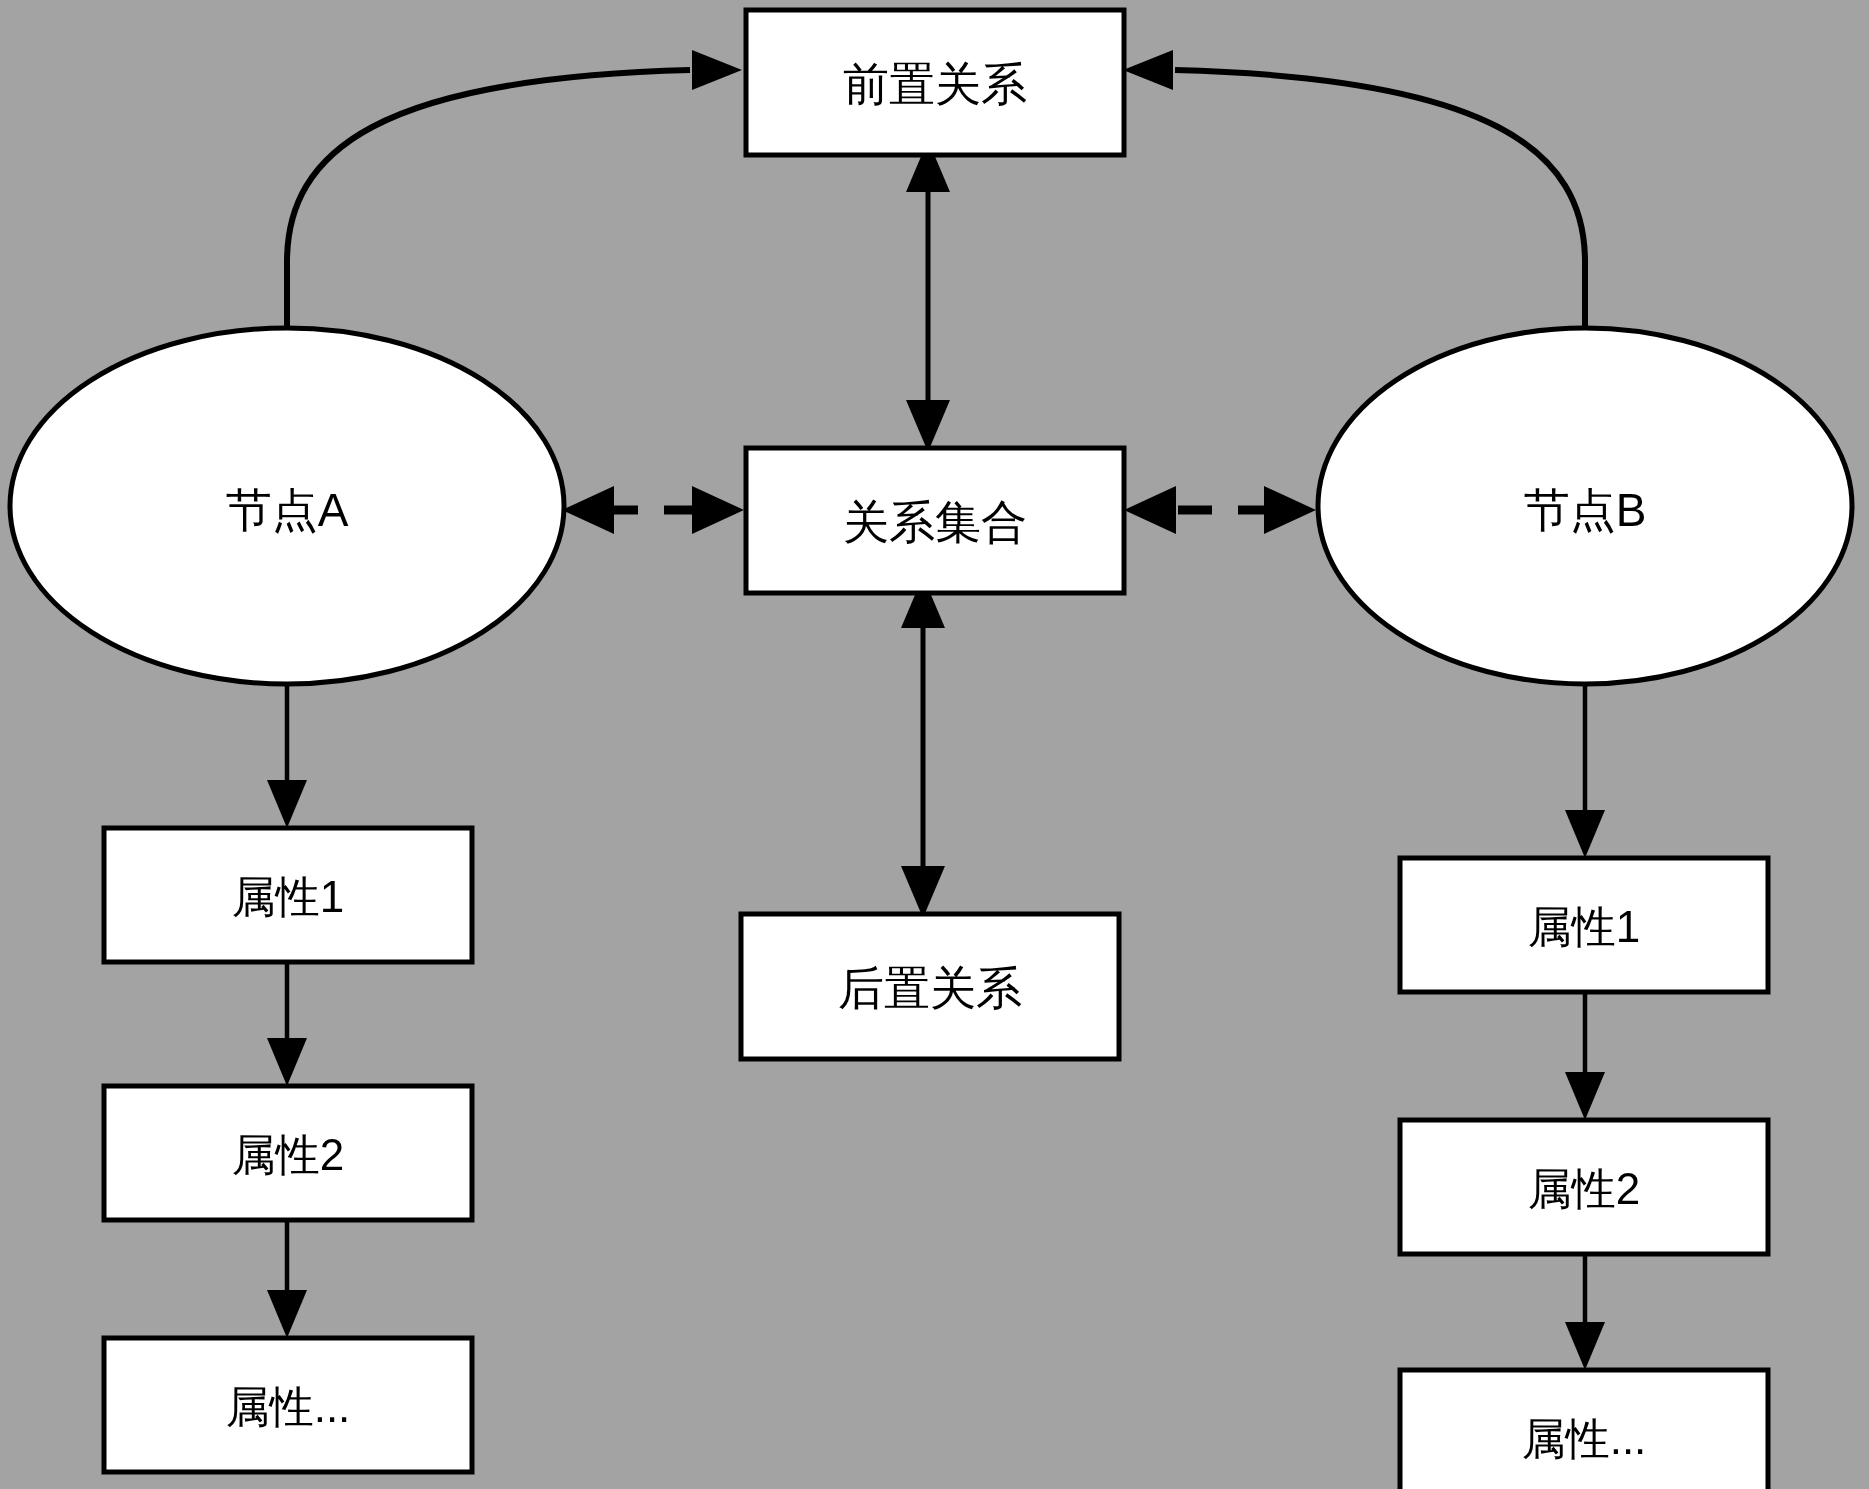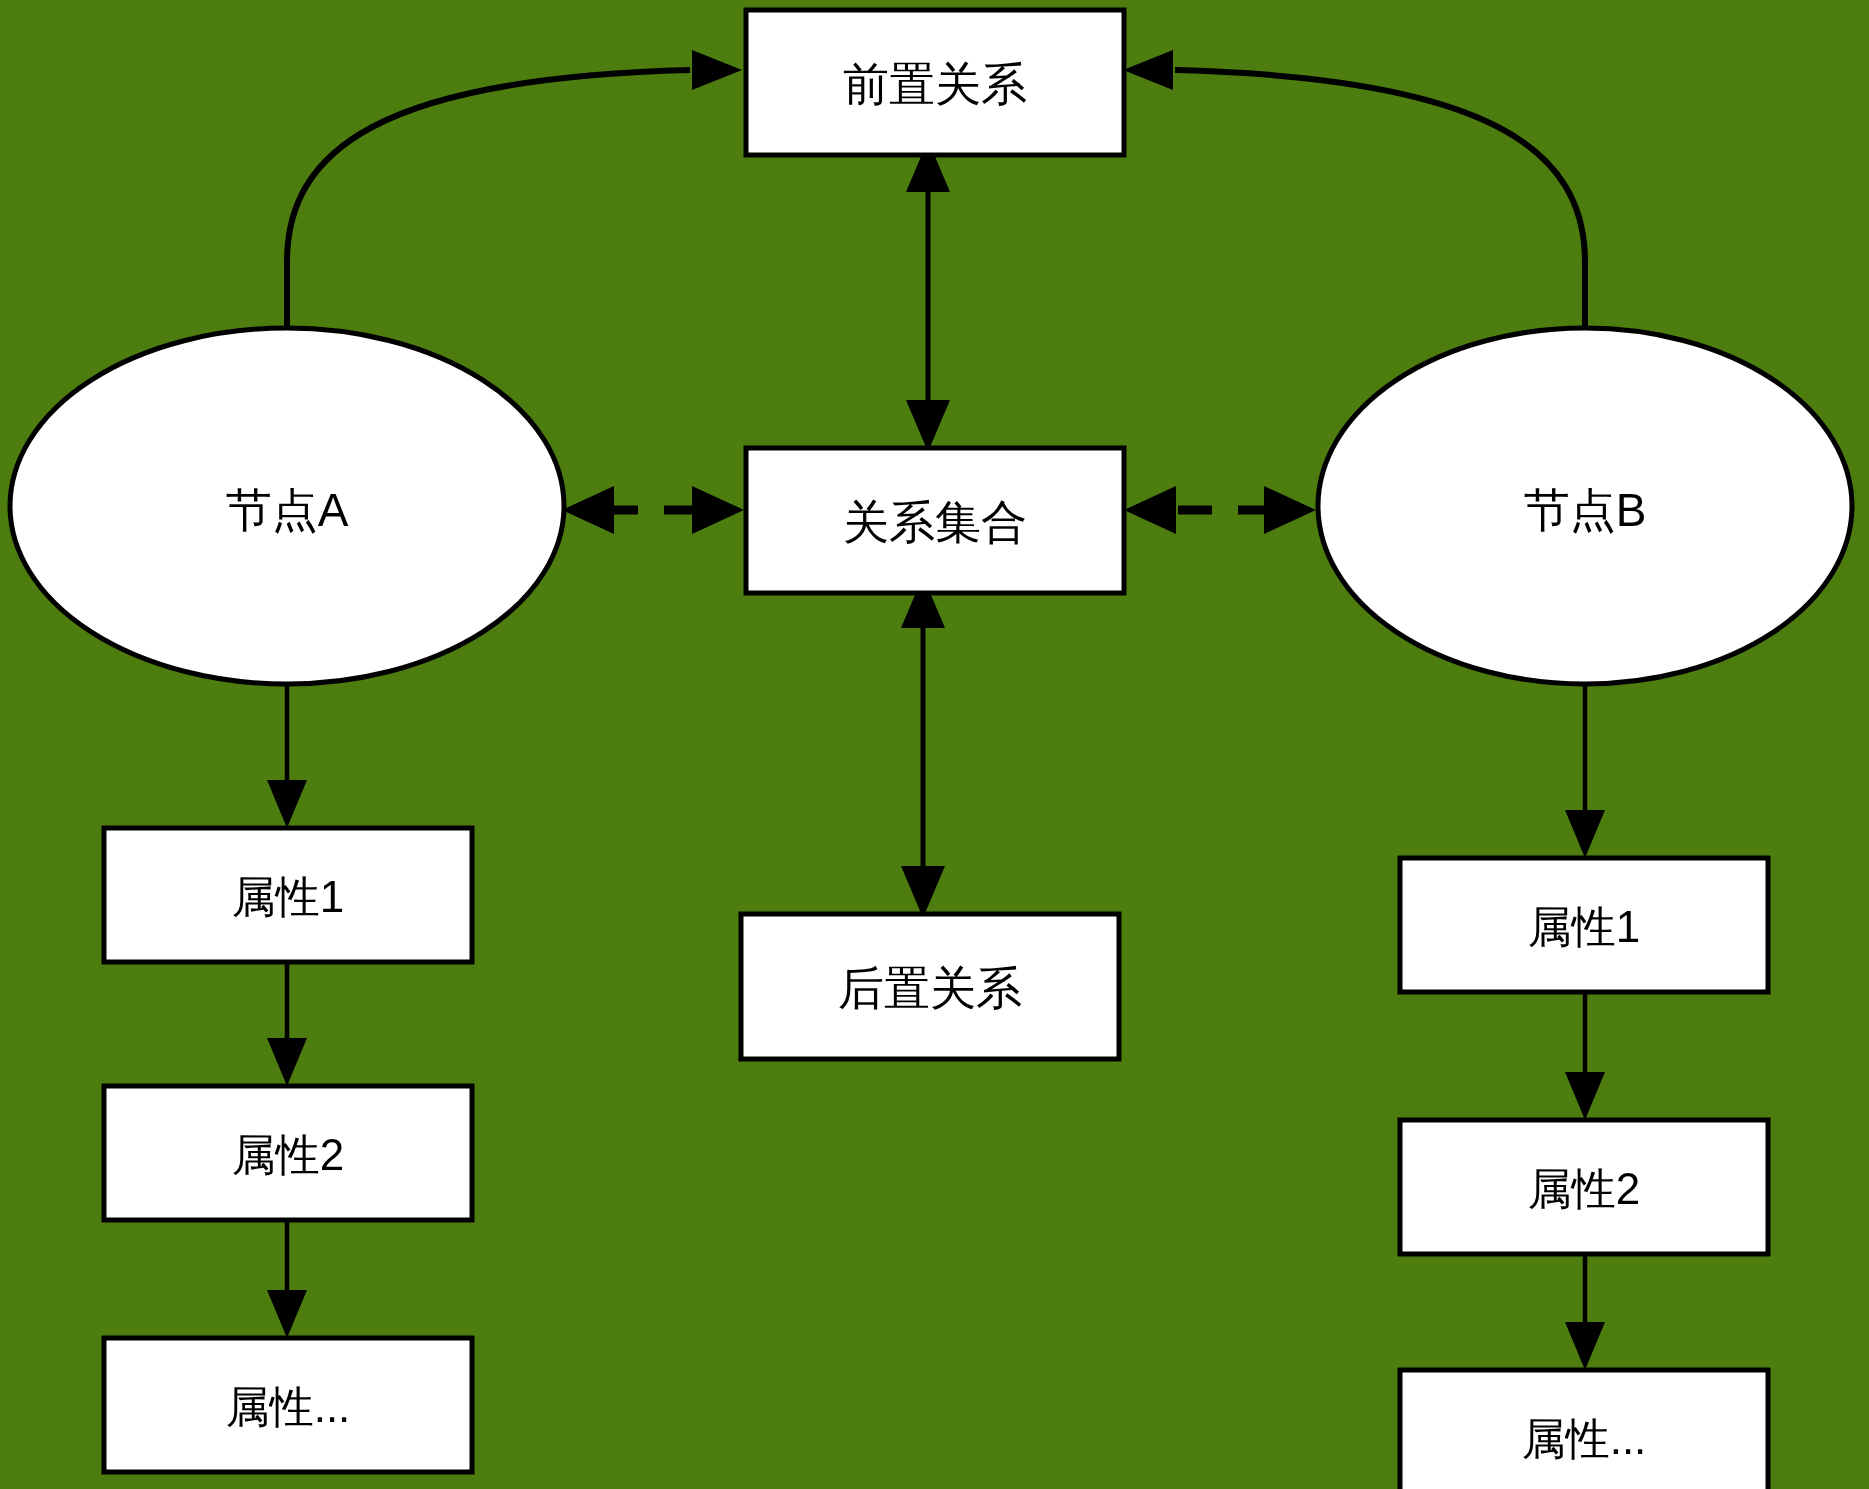--- a/index.html
+++ b/index.html
@@ -10,21 +10,21 @@
   body {
     width: 1869px;
     height: 1489px;
     overflow: hidden;
     font-family: "Liberation Sans", sans-serif;
   }
   #diagram-root {
     position: relative;
     width: 1869px;
     height: 1489px;
-    background: #4d7c0f;
+    background: #a3a3a3;
     text-decoration: underline;
   }
   svg.diagram-canvas {
     display: block;
     width: 1869px;
     height: 1489px;
   }
   .node-shape {
     fill: #ffffff;
     stroke: #000000;

